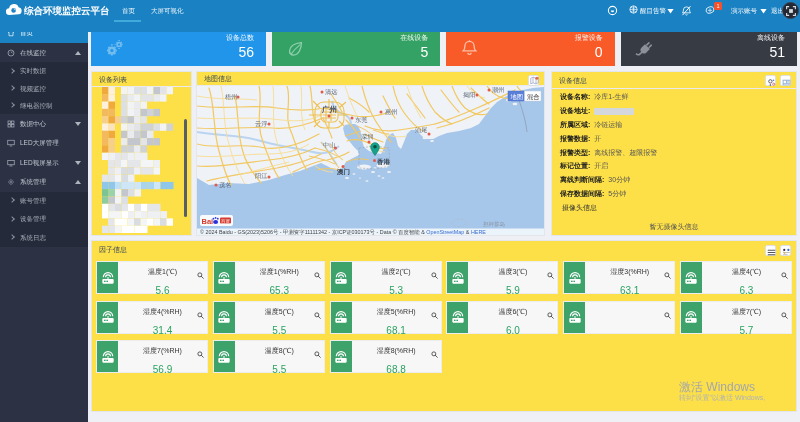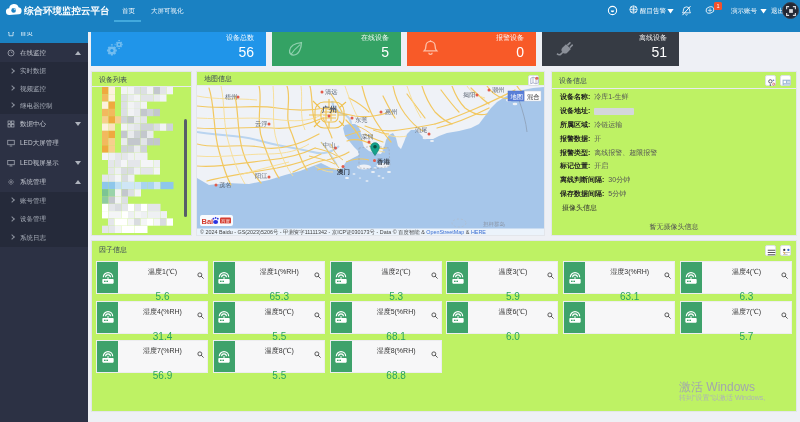--- a/index.html
+++ b/index.html
@@ -20,50 +20,50 @@
 .mi.first .ic{top:6.5px;}
 .mi .car{position:absolute;right:7px;top:8px;width:0;height:0;}
 .caru{border-left:3px solid transparent;border-right:3px solid transparent;border-bottom:4px solid #aeb3bd;}
 .card2{border-left:3px solid transparent;border-right:3px solid transparent;border-top:4px solid #aeb3bd;}
 .mi.active{background:#1a81c2;color:#fff;}
 .sub{background:#252a3a;}
 .smi{position:relative;height:17.2px;line-height:17.2px;color:#a7adb8;font-size:6.5px;padding-left:20px;}
 .sub2 .smi{height:18.6px;line-height:18.6px;}
 .smi:before{content:"";position:absolute;left:10px;top:6.7px;width:3px;height:3px;border-right:1px solid #8b919d;border-top:1px solid #8b919d;transform:rotate(45deg);}
 .main{position:absolute;left:88px;top:22px;width:712px;height:400px;background:#eef0f5;}
-.cards{position:absolute;left:3px;top:8px;width:588px;height:36px;display:flex;gap:6px;}
+.cards{position:absolute;left:3px;top:8px;width:706px;height:36px;display:flex;gap:6px;}
 .scard{flex:1;position:relative;color:#fff;}
 .scard .sic{position:absolute;left:13px;top:8px;}
 .scard .slab{position:absolute;right:12px;top:3px;font-size:7px;opacity:.95;}
 .scard .snum{position:absolute;right:12px;top:13.5px;font-size:14px;}
 .c-blue{background:#2095e9;}
 .scard:first-child{flex:0 0 175px;}
 .c-green{background:#34a264;}
 .c-orange{background:#f85a28;}
 .c-dark{background:#363b44;padding-left:8px;}
-.panel{position:absolute;background:#bef264;border:1px solid #e3e6eb;}
+.panel{position:absolute;background:#fde047;border:1px solid #e3e6eb;}
 .phead{height:15px;line-height:15px;border-bottom:1px solid #e8eaf0;color:#3b4859;font-size:7px;padding-left:7px;position:relative;}
 .p1{left:3px;top:49px;width:101px;height:165px;}
 .p2{left:108px;top:49px;width:349px;height:165px;}
 .p3{left:463px;top:49px;width:246px;height:165px;}
 .p4{left:3px;top:218px;width:706px;height:172px;}
 .pibtn{position:absolute;width:11px;height:11px;border:1px solid #dcdfe5;border-radius:2px;top:2px;background:#fff;}
 .info{padding:1px 8px;font-size:7px;color:#555;}
 .irow{height:13.9px;line-height:13.9px;white-space:nowrap;}
 .irow b{color:#222;font-weight:bold;margin-right:4px;}
 .blurval{display:inline-block;width:40px;height:7px;background:#d4d7dc;vertical-align:middle;border-radius:1px;}
 .camhead{height:14px;line-height:14px;color:#333;padding-left:2px;}
 .nocam{text-align:center;color:#555;margin-top:7px;font-size:7px;}
 .p4 .phead{height:18px;line-height:18px;border-bottom:none;}
 .fgrid{position:absolute;left:4px;top:20px;width:698px;display:flex;flex-wrap:wrap;gap:6.3px 4.8px;}
 .fcard{width:112px;height:33.3px;background:#f7f7f8;border:1px solid #ededf0;position:relative;display:flex;}
 .fic{width:21px;height:100%;background:#3ea26b;display:flex;align-items:center;justify-content:center;}
 .fbody{flex:1;text-align:center;padding-top:5px;}
 .flabel{font-size:7px;color:#333;}
-.fval{font-size:10px;color:#2aa35f;margin-top:14px;}
+.fval{font-size:10px;color:#2aa35f;margin-top:8px;}
 .fmag{position:absolute;right:3px;top:3px;}
 .wmark{position:absolute;left:679px;top:379px;color:#a2a6ae;font-size:12px;z-index:25;}
 .wmark2{position:absolute;left:679px;top:393px;color:#aeb2b9;font-size:7px;z-index:25;}
 </style></head>
 <body>
 <div class="topbar">
  <svg class="logo" width="18" height="16" viewBox="0 0 24 20">
       <path d="M6 16.5 a4.5 4.5 0 0 1 -0.5 -9 a6.5 6.5 0 0 1 12.6 -1.2 a4.8 4.8 0 0 1 0.4 9.4 z" fill="#fff"></path>
       <circle cx="11.5" cy="10.5" r="3.1" fill="#1a81c2"></circle>
       <path d="M11.5 8.4 a2.1 2.1 0 0 1 2.1 2.1" stroke="#fff" stroke-width="1" fill="none"></path>

